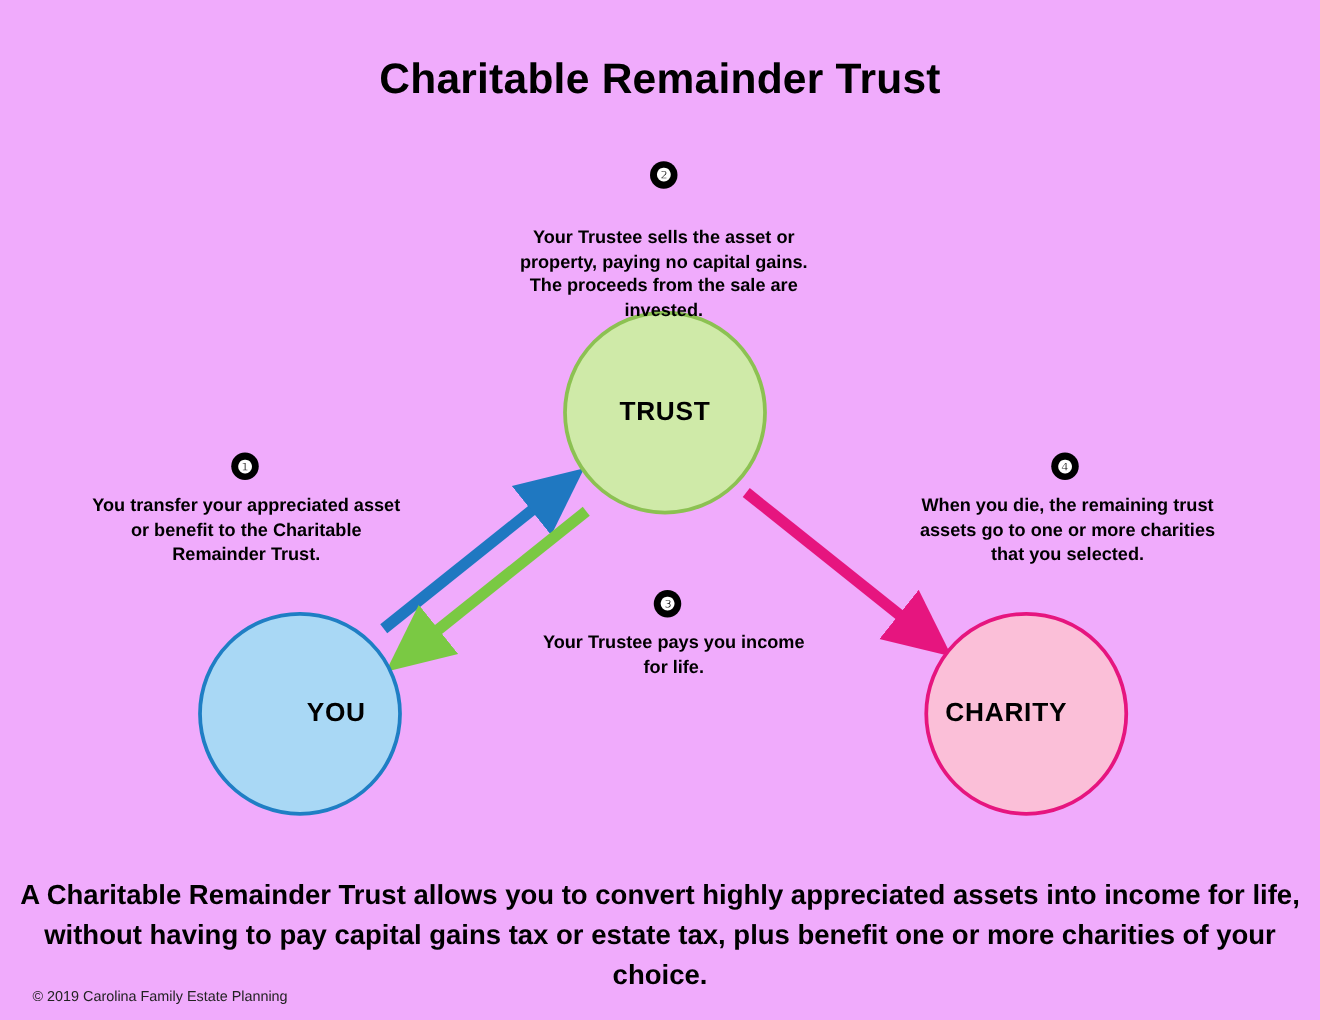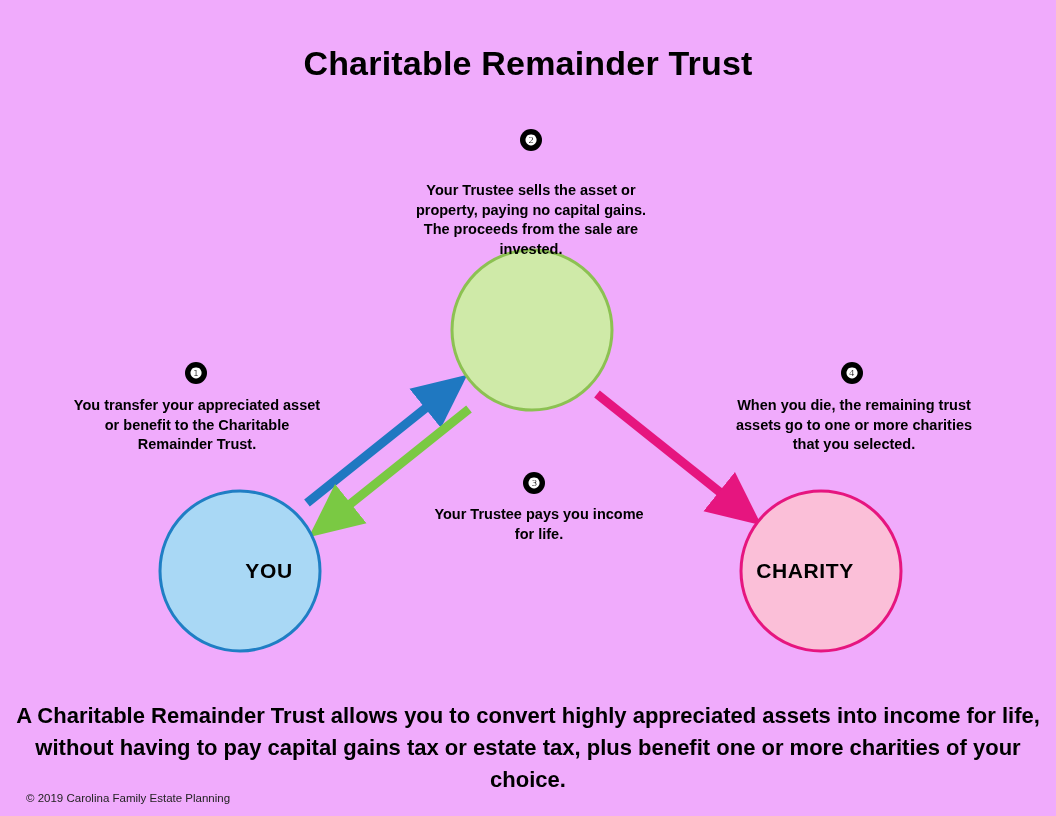--- a/index.html
+++ b/index.html
@@ -102,20 +102,21 @@
     <line x1="307" y1="503" x2="447" y2="391" stroke="#1f78c1" stroke-width="9" marker-end="url(#ah-blue)"></line>
     <line x1="469" y1="409" x2="329" y2="521" stroke="#7ac943" stroke-width="9" marker-end="url(#ah-green)"></line>
     <line x1="597" y1="394" x2="741" y2="509" stroke="#e6157f" stroke-width="9" marker-end="url(#ah-pink)"></line>
 
     <circle cx="240" cy="571" r="80" fill="#a9d8f5" stroke="#1f7ec4" stroke-width="3"></circle>
     <circle cx="532" cy="330" r="80" fill="#cfeaa8" stroke="#8cc152" stroke-width="3"></circle>
     <circle cx="821" cy="571" r="80" fill="#fbbfd8" stroke="#e6157f" stroke-width="3"></circle>
   </svg>
 
   <div class="node-label" style="left:160px; top:559px; width:160px;padding-left:29px;">YOU</div>
+  <div class="node-label" style="left:452px; top:318px; width:160px;">TRUST</div>
   <div class="node-label" style="left:741px; top:559px; width:128px;">CHARITY</div>
 
   <div class="step-num" style="left:185px; top:362px;">❶</div>
   <div class="step-text" style="left:70px; top:396px; width:254px;">You transfer your appreciated asset or benefit to the Charitable Remainder Trust.</div>
 
   <div class="step-num" style="left:520px; top:129px;">❷</div>
   <div class="step-text" style="left:404px; top:153px; width:254px;margin-top:28px;">Your Trustee sells the asset or property, paying no capital gains. The proceeds from the sale are invested.</div>
 
   <div class="step-num" style="left:523px; top:472px;">❸</div>
   <div class="step-text" style="left:434px; top:505px; width:210px;">Your Trustee pays you income for life.</div>

